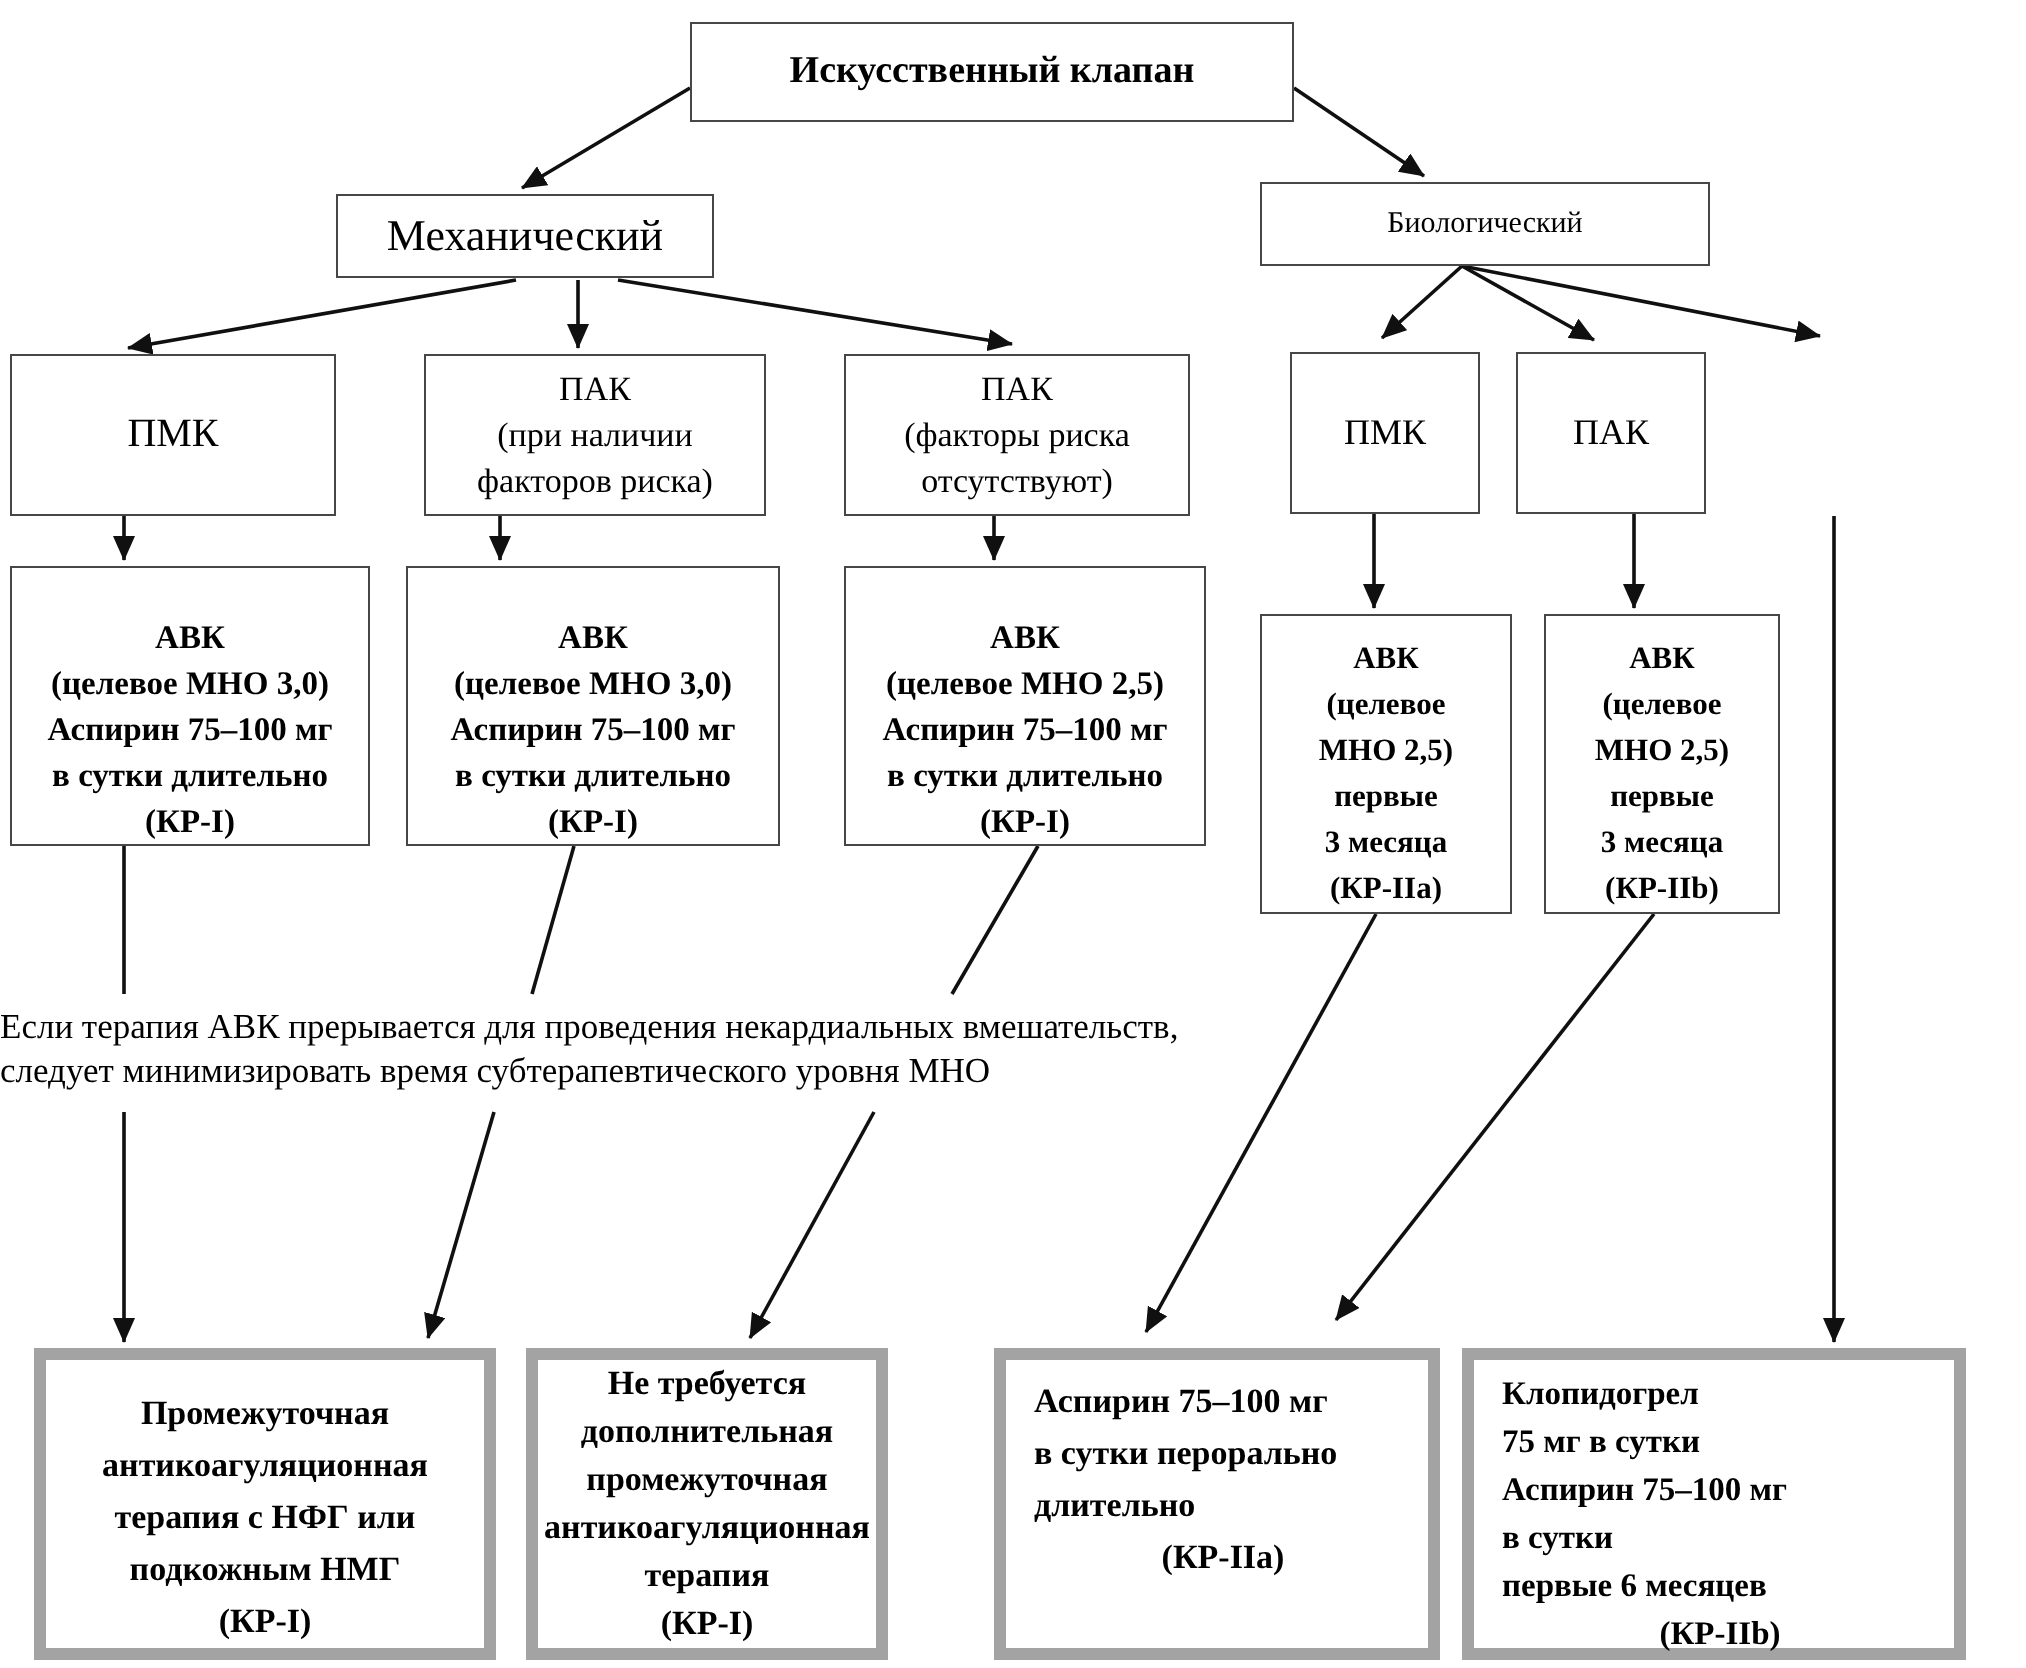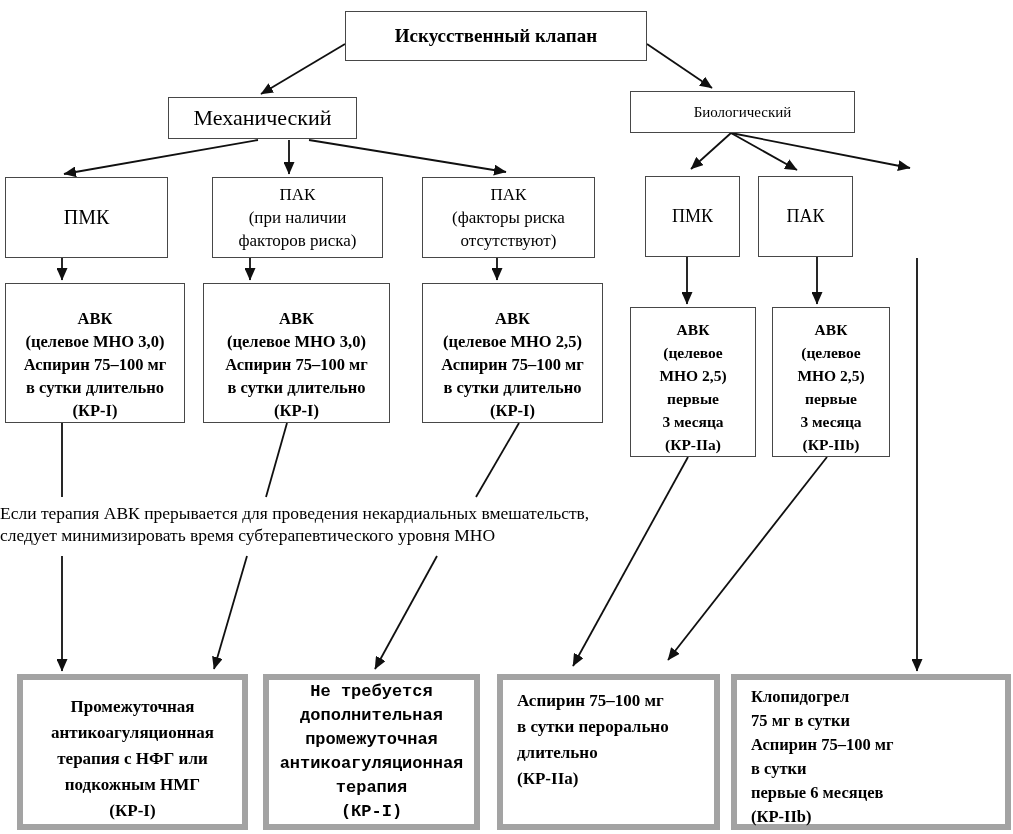--- a/index.html
+++ b/index.html
@@ -39,26 +39,26 @@
   #avk2-box{left:203px;top:283px;width:187px;height:140px;font-size:16.5px;line-height:23px;font-weight:bold;padding-top:8px;}
   #avk3-box{left:422px;top:283px;width:181px;height:140px;font-size:16.5px;line-height:23px;font-weight:bold;padding-top:8px;}
   #avk2a-box{left:630px;top:307px;width:126px;height:150px;font-size:15.5px;line-height:23px;font-weight:bold;padding-top:5px;}
   #avk2b-box{left:772px;top:307px;width:118px;height:150px;font-size:15.5px;line-height:23px;font-weight:bold;padding-top:5px;}
   #note-text{
     position:absolute;left:0;top:502px;width:600px;
     font-size:17.5px;line-height:22px;text-align:left;white-space:pre-line;
     z-index:1;background:#ffffff;
   }
   #b1-box{left:17px;top:674px;width:231px;height:156px;font-size:17px;line-height:26px;font-weight:bold;padding-top:8px;}
-  #b2-box{left:263px;top:674px;width:217px;height:156px;font-size:17px;line-height:24px;font-weight:bold;padding-top:6px;font-family:Liberation Mono, monospace;}
+  #b2-box{left:263px;top:674px;width:181px;height:156px;font-size:17px;line-height:24px;font-weight:bold;padding-top:6px;}
   #b3-box{left:497px;top:674px;width:223px;height:156px;font-size:17px;line-height:26px;font-weight:bold;
           flex-direction:column;align-items:stretch;justify-content:flex-start;text-align:left;padding:8px 8px 0 14px;}
-  #b4-box{left:731px;top:674px;width:280px;height:156px;font-size:16.5px;line-height:24px;font-weight:bold;
+  #b4-box{left:731px;top:674px;width:252px;height:156px;font-size:16.5px;line-height:24px;font-weight:bold;
           flex-direction:column;align-items:stretch;justify-content:flex-start;text-align:left;padding:5px 8px 0 14px;}
-  .kr-line{}
+  .kr-line{text-align:center;}
   #arrow-layer{position:absolute;left:0;top:0;width:1013px;height:834px;z-index:1;pointer-events:none;}
   #arrow-layer line{stroke:#101010;stroke-width:1.8;}
 </style>
 </head>
 <body>
 
 <div id="canvas">
 
   <svg id="arrow-layer" viewBox="0 0 1013 834" xmlns="http://www.w3.org/2000/svg">
     <defs>

